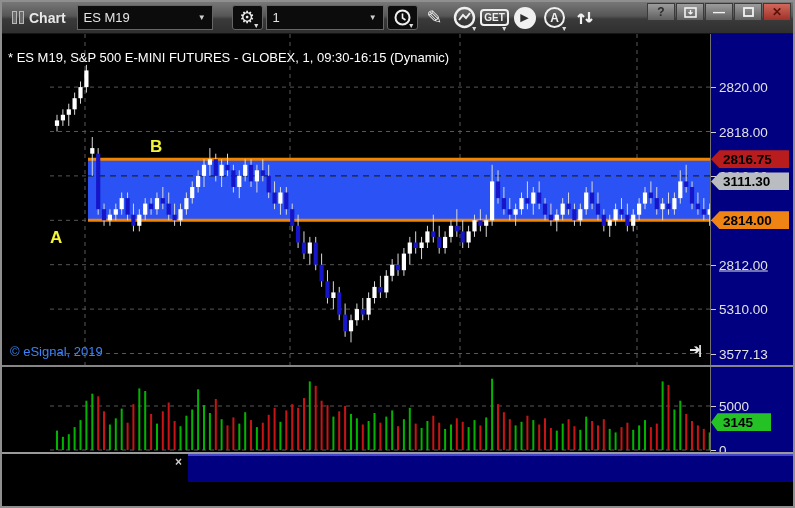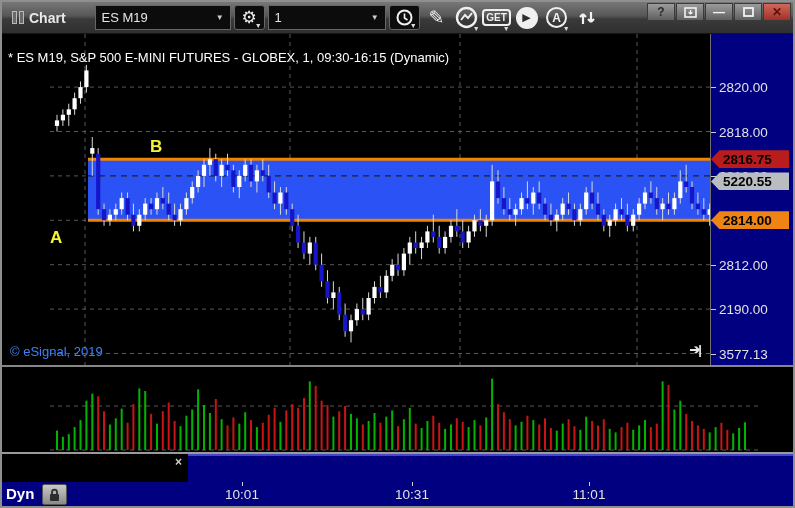--- a/index.html
+++ b/index.html
@@ -2,24 +2,24 @@
 <html><head>
 <meta charset="utf-8">
 <style>
   html,body{margin:0;padding:0;background:#1c1c1c;}
   *{box-sizing:border-box;font-family:"Liberation Sans",sans-serif;}
   .window{position:relative;width:795px;height:508px;background:#000;border:2px solid #8f8f8f;overflow:hidden;}
   
   .titlebar{position:relative;height:32px;background:linear-gradient(#777 0%,#565656 45%,#3a3a3a 55%,#2f2f2f 100%);border-bottom:1px solid #151515;display:flex;align-items:center;padding:0 4px;}
   .app-icon{display:flex;gap:2px;margin:0 5px 0 6px;}
   .app-icon i{display:block;width:5px;height:13px;border:1px solid #b9b9b9;background:#6a6a6a;}
-  .win-title{color:#e9e9e9;font-weight:bold;font-size:14px;margin-right:29px;}
+  .win-title{color:#e9e9e9;font-weight:bold;font-size:14px;margin-right:11px;}
   .dd{height:25px;background:#0c0c0c;border:1px solid #666;color:#e5e5e5;font-size:13px;display:flex;align-items:center;padding:0 6px;position:relative;}
   .dd .arr{margin-left:auto;color:#cfcfcf;font-size:8px;padding-left:8px;}
-  .dd-symbol{width:136px;margin-right:3px;gap:44px;}
+  .dd-symbol{width:136px;margin-right:19px;gap:44px;}
   .dd-interval{width:118px;margin-right:3px;}
   .sq-btn{width:31px;height:25px;background:#0c0c0c;border:1px solid #666;border-radius:3px;color:#eee;display:flex;align-items:center;justify-content:center;margin-right:3px;position:relative;}
   .sq-btn .mini-arr{position:absolute;right:2px;bottom:0;font-size:7px;color:#ddd;}
   .tool-ic{width:28px;height:26px;display:flex;align-items:center;justify-content:center;color:#f0f0f0;position:relative;margin-right:2px;}
   .tool-ic .mini-arr{position:absolute;right:1px;bottom:-1px;font-size:7px;color:#ddd;}
   .get-badge{border:2px solid #f0f0f0;border-radius:4px;color:#f0f0f0;font-size:10px;font-weight:bold;padding:1px 2px;letter-spacing:0;text-align:right;}
   .circle-ic{width:21px;height:21px;border:2px solid #f0f0f0;border-radius:50%;display:flex;align-items:center;justify-content:center;font-weight:bold;font-size:12px;color:#f0f0f0;}
   .circle-fill{width:22px;height:22px;background:#f0f0f0;border-radius:50%;display:flex;align-items:center;justify-content:center;color:#2f2f2f;font-size:11px;}
   .winctl{position:absolute;top:1px;right:2px;display:flex;gap:1px;}
   .winctl .wbtn{width:28px;height:18px;background:linear-gradient(#9c9c9c,#5f5f5f);border:1px solid #3a3a3a;color:#f2f2f2;display:flex;align-items:center;justify-content:center;font-size:12px;font-weight:bold;}
@@ -392,27 +392,27 @@
     <div class="axis-col" id="price-axis">
         <div class="tick-dash" style="top: 53.1px;"></div>
         <div class="tick-label" style="top: 53.1px;">2820.00</div>
         <div class="tick-dash" style="top: 97.5px;"></div>
         <div class="tick-label" style="top: 97.5px;">2818.00</div>
         <div class="tick-dash" style="top: 141.9px;"></div>
         <div class="tick-label" style="top: 141.9px;">2816.00</div>
         <div class="tick-dash" style="top: 186.3px;"></div>
         <div class="tick-label" style="top: 186.3px;">2814.00</div>
         <div class="tick-dash" style="top: 230.7px;"></div>
-        <div class="tick-label" style="top: 230.7px;">2812.00</div>
+        <div class="tick-label" style="top: 230.7px; text-decoration: underline;">2812.00</div>
         <div class="tick-dash" style="top: 275.1px;"></div>
-        <div class="tick-label" style="top: 275.1px;">2190.00</div>
+        <div class="tick-label" style="top: 275.1px;">5310.00</div>
         <div class="tick-dash" style="top: 319.5px;"></div>
         <div class="tick-label" style="top: 319.5px;">3577.13</div>
         <div class="badge" style="top: 125.2px; background: #b91c1c;">2816.75</div>
-        <div class="badge" style="top: 147.4px; background: rgb(185, 189, 193);">5220.55</div>
+        <div class="badge" style="top: 147.4px; background: rgb(185, 189, 193);">3111.30</div>
         <div class="badge" style="top: 186.3px; background: rgb(239, 132, 20);">2814.00</div>
       </div>
   </div>
 
   <div class="sep"></div>
 
   <div class="row vol-row">
     <div class="chart-col">
       <div id="vol-svg-host">
           <svg width="708" height="85">
@@ -532,38 +532,30 @@
             <rect x="658.7" y="65.4" width="2" height="17.6" fill="#00b400"></rect>
             <rect x="664.6" y="60.1" width="2" height="22.9" fill="#00b400"></rect>
             <rect x="670.4" y="55.7" width="2" height="27.3" fill="#c81414"></rect>
             <rect x="676.3" y="62.8" width="2" height="20.2" fill="#c81414"></rect>
             <rect x="682.2" y="66.3" width="2" height="16.7" fill="#00b400"></rect>
             <rect x="688.1" y="61.0" width="2" height="22.0" fill="#00b400"></rect>
             <rect x="694.0" y="55.3" width="2" height="27.7" fill="#00b400"></rect>
           </svg>
         </div>
     </div>
+    <div class="axis-col" id="vol-axis">
+        <div class="tick-dash" style="top: 39px;"></div>
+        <div class="tick-label" style="top: 39px;">5000</div>
+        <div class="tick-dash" style="top: 83px;"></div>
+        <div class="tick-label" style="top: 83px;">0</div>
+        <div class="badge" style="top: 55.324px; background: rgb(37, 194, 37); width: 60px;">3145</div>
+      </div>
   </div>
 
   <div class="vol-strip">
     <div class="hl"></div>
     <div class="vol-label-box">
       <span class="vol-close">×</span>
     </div>
   </div>
 
-  <div class="time-row" id="time-axis">
-    <span class="dyn-label">Dyn</span>
-    <div class="lock-btn">
-      <svg width="13" height="14" viewBox="0 0 13 14">
-          <rect x="2" y="6" width="9" height="7" rx="1" fill="#2d2d2d"></rect>
-          <path d="M4 6 V4.2 a2.5 2.5 0 0 1 5 0 V6" fill="none" stroke="#2d2d2d" stroke-width="1.8"></path>
-        </svg>
-    </div>
-  <div class="time-tick" style="left: 240px;"></div>
-      <div class="time-tick-label" style="left: 240px;">10:01</div>
-      <div class="time-tick" style="left: 410px;"></div>
-      <div class="time-tick-label" style="left: 410px;">10:31</div>
-      <div class="time-tick" style="left: 587px;"></div>
-      <div class="time-tick-label" style="left: 587px;">11:01</div>
-    </div>
 
 </div>
 
 </body></html>

